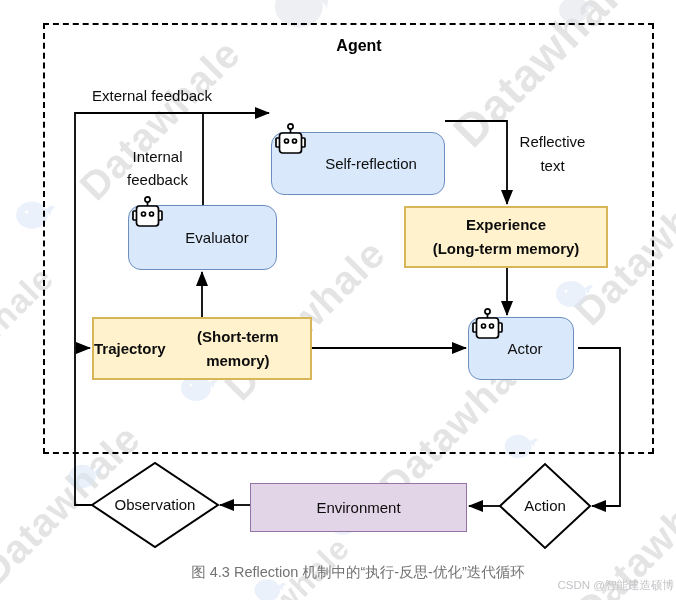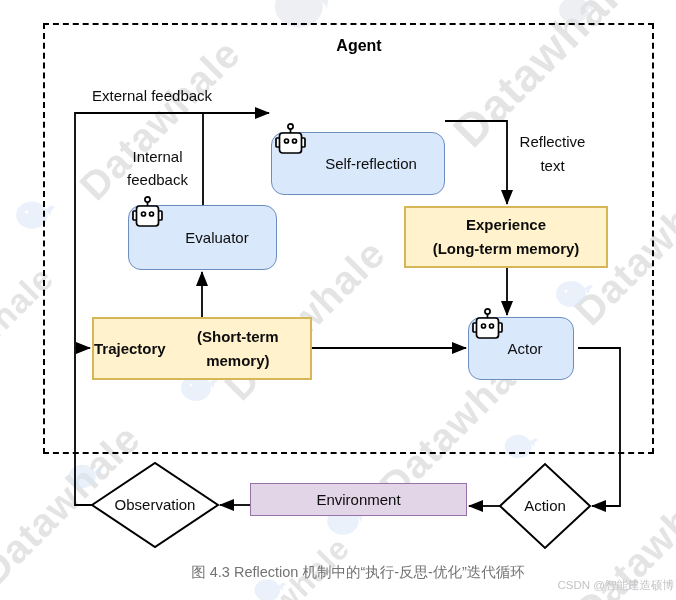--- a/index.html
+++ b/index.html
@@ -28,21 +28,21 @@
   .yellow{background:#fff2cc;border:2px solid #d6b656;font-weight:bold;}
   .purple{background:#e1d5e7;border:1.5px solid #9673a6;}
 
   .robot{position:absolute;left:3px;top:-11px;width:31px;height:36px;}
 
   #node-selfref{left:271px;top:90px;width:174px;height:63px;padding-left:26px;margin-top:42px;}
   #node-evaluator{left:128px;top:205px;width:149px;height:65px;padding-left:29px;}
   #node-actor{left:468px;top:317px;width:106px;height:63px;padding-left:8px;}
   #node-experience{left:404px;top:206px;width:204px;height:62px;line-height:24px;flex-direction:column;}
   #node-trajectory{left:92px;top:317px;width:220px;height:63px;line-height:24px;flex-direction:row;}
-  #node-environment{left:250px;top:483px;width:217px;height:33px;text-align:right;}
+  #node-environment{left:250px;top:483px;width:217px;height:49px;text-align:right;}
 
   .edge-label{position:absolute;font-size:15px;color:#0d0d0d;}
   #lbl-external{left:83px;top:87px;margin-left:9px;}
   #lbl-internal{left:105px;top:145px;width:105px;text-align:center;line-height:23px;}
   #lbl-reflective{left:505px;top:130px;width:95px;text-align:center;line-height:24px;}
 
   .diamond-label{position:absolute;font-size:15px;color:#0d0d0d;text-align:center;}
   #lbl-observation{left:92px;top:496px;width:126px;}
   #lbl-action{left:500px;top:497px;width:90px;}
 

